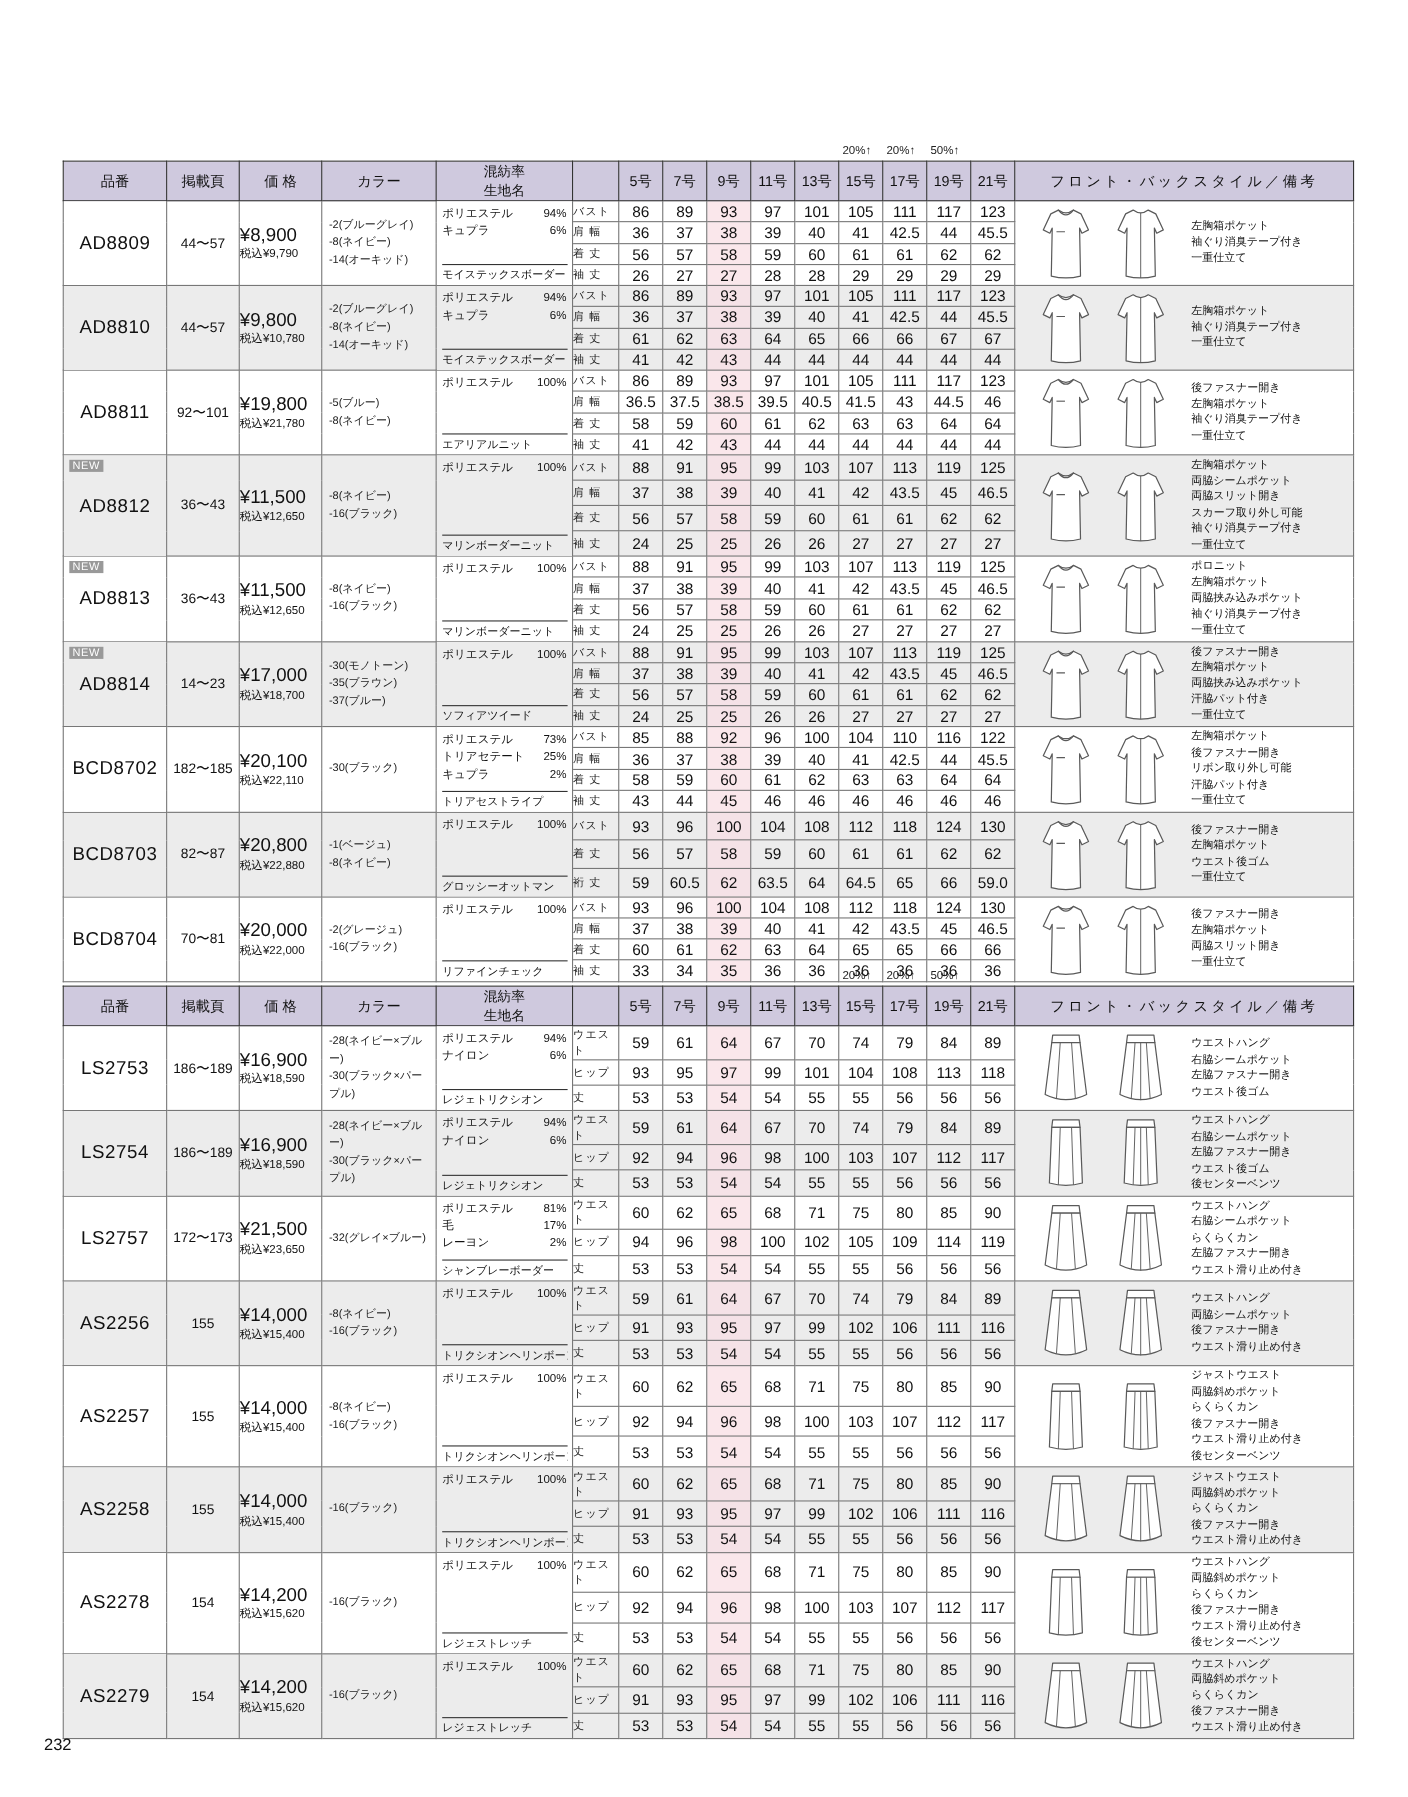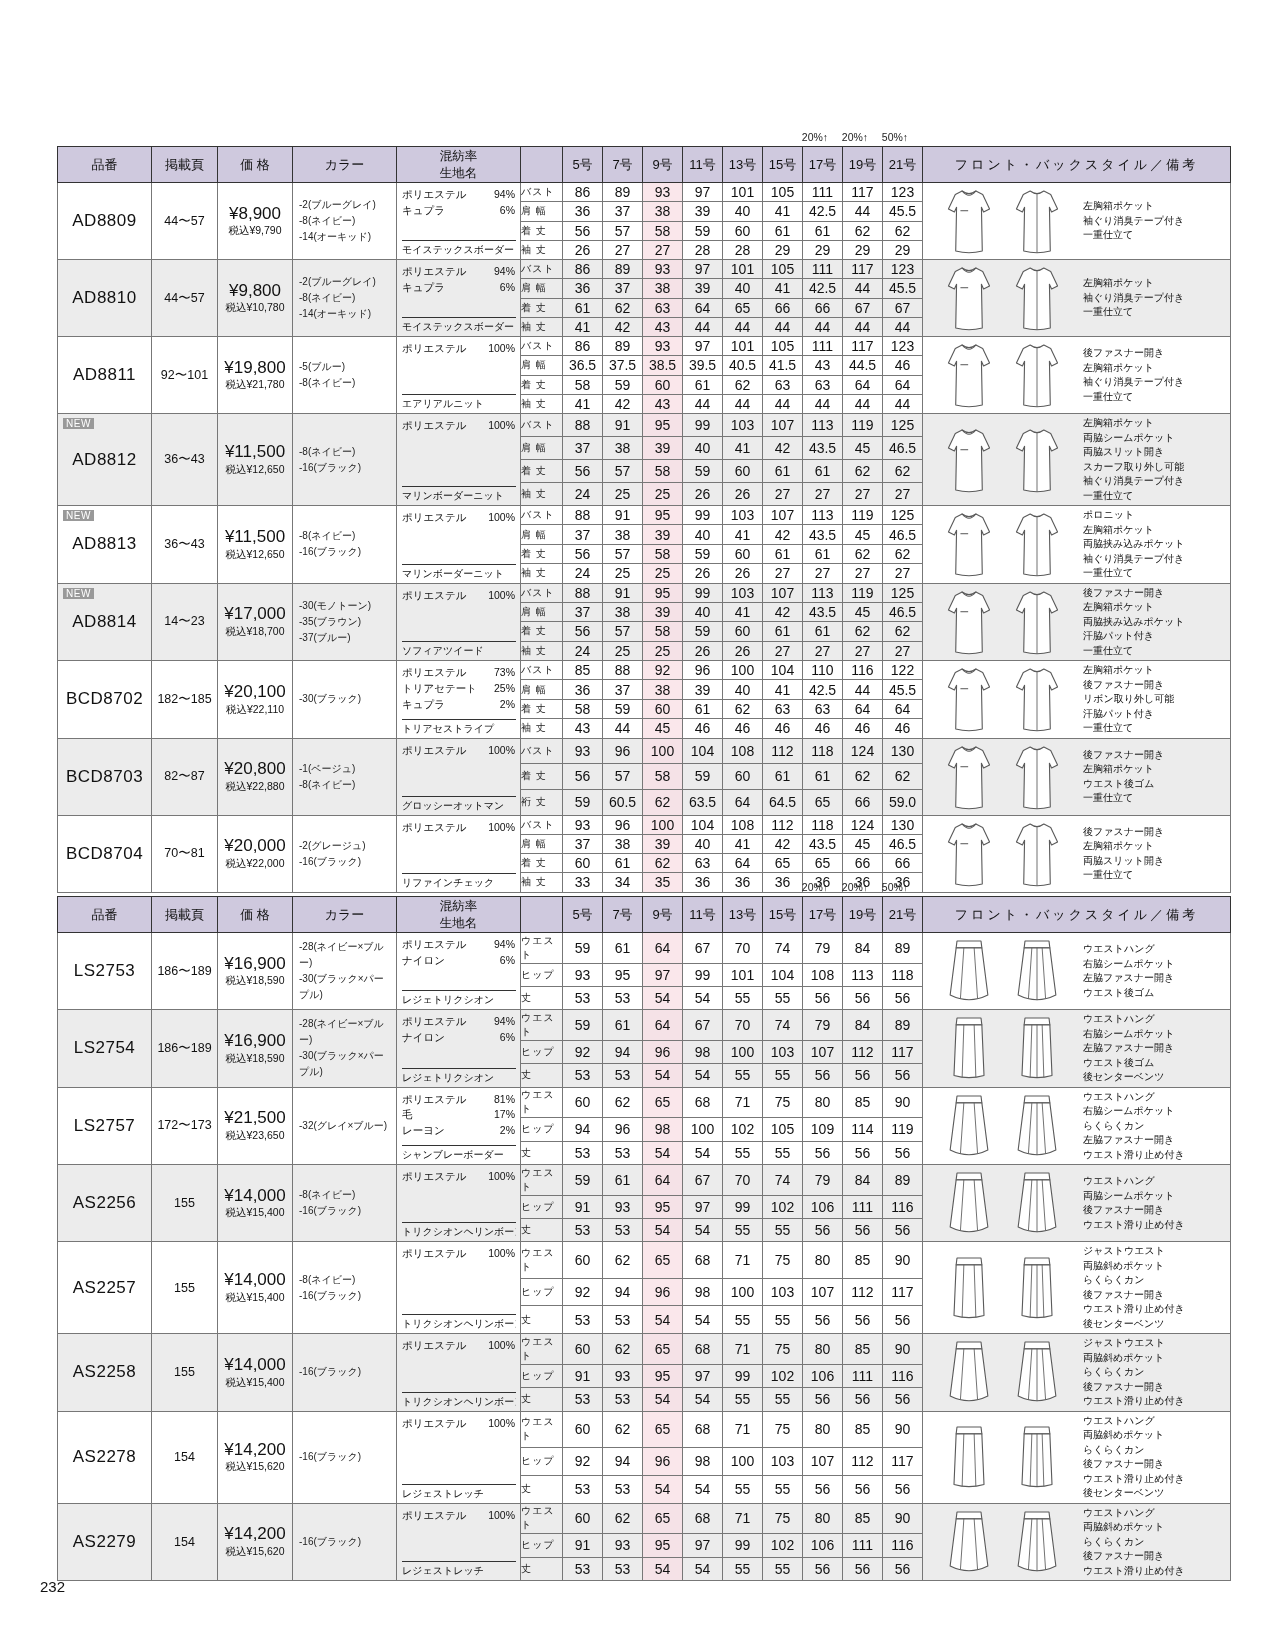--- a/index.html
+++ b/index.html
@@ -9,38 +9,38 @@
   .section{position:absolute;left:57px;width:1173px}
   #sec-poloknit{top:130px}
   #sec-skirt{top:880px}
   .sechead{position:relative;height:44px}
   .title{font-size:33px;font-weight:bold;line-height:1.1;display:inline-block;letter-spacing:-0.5px}
   .subtitle{font-size:14px;margin-left:8px}
   .newprod{position:absolute;right:0;top:4px;font-size:13.5px;font-weight:bold}
   .newprod .badge{background:#8f8f8f;color:#fff;padding:0 4px;margin-right:3px;font-size:12px;font-weight:normal}
   .secnotes{position:absolute;left:180px;top:2px;font-size:12px;line-height:1.55;white-space:nowrap}
   .tablewrap{position:relative;margin-top:16px}
-  .pcts{position:absolute;top:-15px;left:738px;display:flex;width:120px}
+  .pcts{position:absolute;top:-15px;left:702px;display:flex;width:120px}
   .pcts span{width:40px;text-align:center;font-size:10.5px;color:#222}
   table{border-collapse:collapse;table-layout:fixed;width:1173px;background:#fff;border:1.5px solid #111}
   th{background:#cfc9de;font-weight:normal;font-size:13px;height:36px;border:1px solid #333;padding:0;color:#111}
   th.fab{white-space:pre-line;line-height:1.3;font-size:12.5px}
   th.styleh{letter-spacing:3px}
   tbody{border-top:1.5px solid #111}
   td{border:1px solid #777;padding:0;background:#fff}
   tbody.alt td{background:#ececec}
   td.c9{background:#fae7eb}
   tbody.alt td.c9{background:#f5e2e7}
   .val{text-align:center;font-size:14px}
   .mlabel{font-size:10px;text-align:left;color:#222;letter-spacing:1px}
   .code{text-align:center;position:relative}
   .codetext{font-size:17px;letter-spacing:.5px}
   .newbadge{position:absolute;top:4px;left:5px;background:#999;color:#fff;font-size:10px;padding:0 3px;letter-spacing:.5px}
   .pages{text-align:center;font-size:12.5px}
-  .price{text-align:center}
+  .price{text-align:left}
   .p1{font-size:17px;line-height:1.15}
   .p2{font-size:10.5px;margin-top:1px}
   .colors{font-size:10px;padding:2px 3px 2px 6px;line-height:1.6;color:#222}
   .fabric{position:relative;vertical-align:top}
   .comp{padding:4px 5px 0}
   .comprow{display:flex;justify-content:space-between;font-size:10.5px;line-height:1.5}
   .fabname{position:absolute;bottom:1px;left:5px;right:4px;border-top:1px solid #333;font-size:10px;padding:2px 0 1px;white-space:nowrap;overflow:hidden}
   .stylebox{display:flex;align-items:center;gap:4px;padding:2px 4px}
   .ill{display:flex;gap:8px;justify-content:center;width:152px;flex:0 0 152px}
   .remarks{font-size:10px;line-height:1.45;color:#111}

